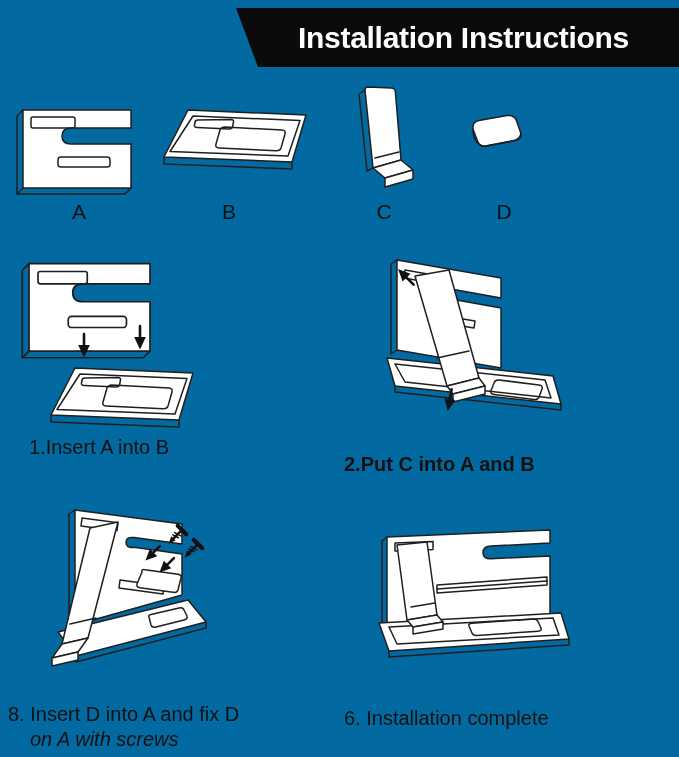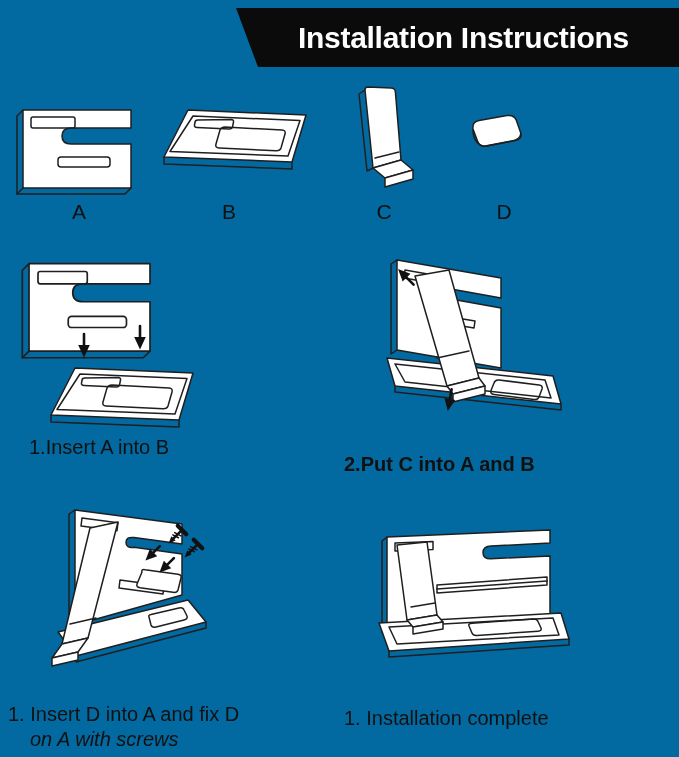--- a/index.html
+++ b/index.html
@@ -191,18 +191,18 @@
     </g>
     <g>
       <path class="ln f" d="M32 22 L62 19 L72 92 L42 97 Z"></path>
       <path class="ln" d="M46 84 L70 80"></path>
       <path class="ln f" d="M42 97 L72 92 L78 99 L48 104 Z"></path>
       <path class="ln f" d="M48 104 L78 99 L78 106 L48 111 Z"></path>
     </g>
   </svg>
 
   <div class="caption" style="left:8px; top:702px; white-space:normal; width:300px;">
-    <span>1. Insert D into A and fix D</span><br>
+    <span>8. Insert D into A and fix D</span><br>
     <span class="indent">on A with screws</span>
   </div>
-  <div class="caption" style="left:344px; top:706px;">1. Installation complete</div>
+  <div class="caption" style="left:344px; top:706px;">6. Installation complete</div>
 
 </div>
 
 </body></html>

